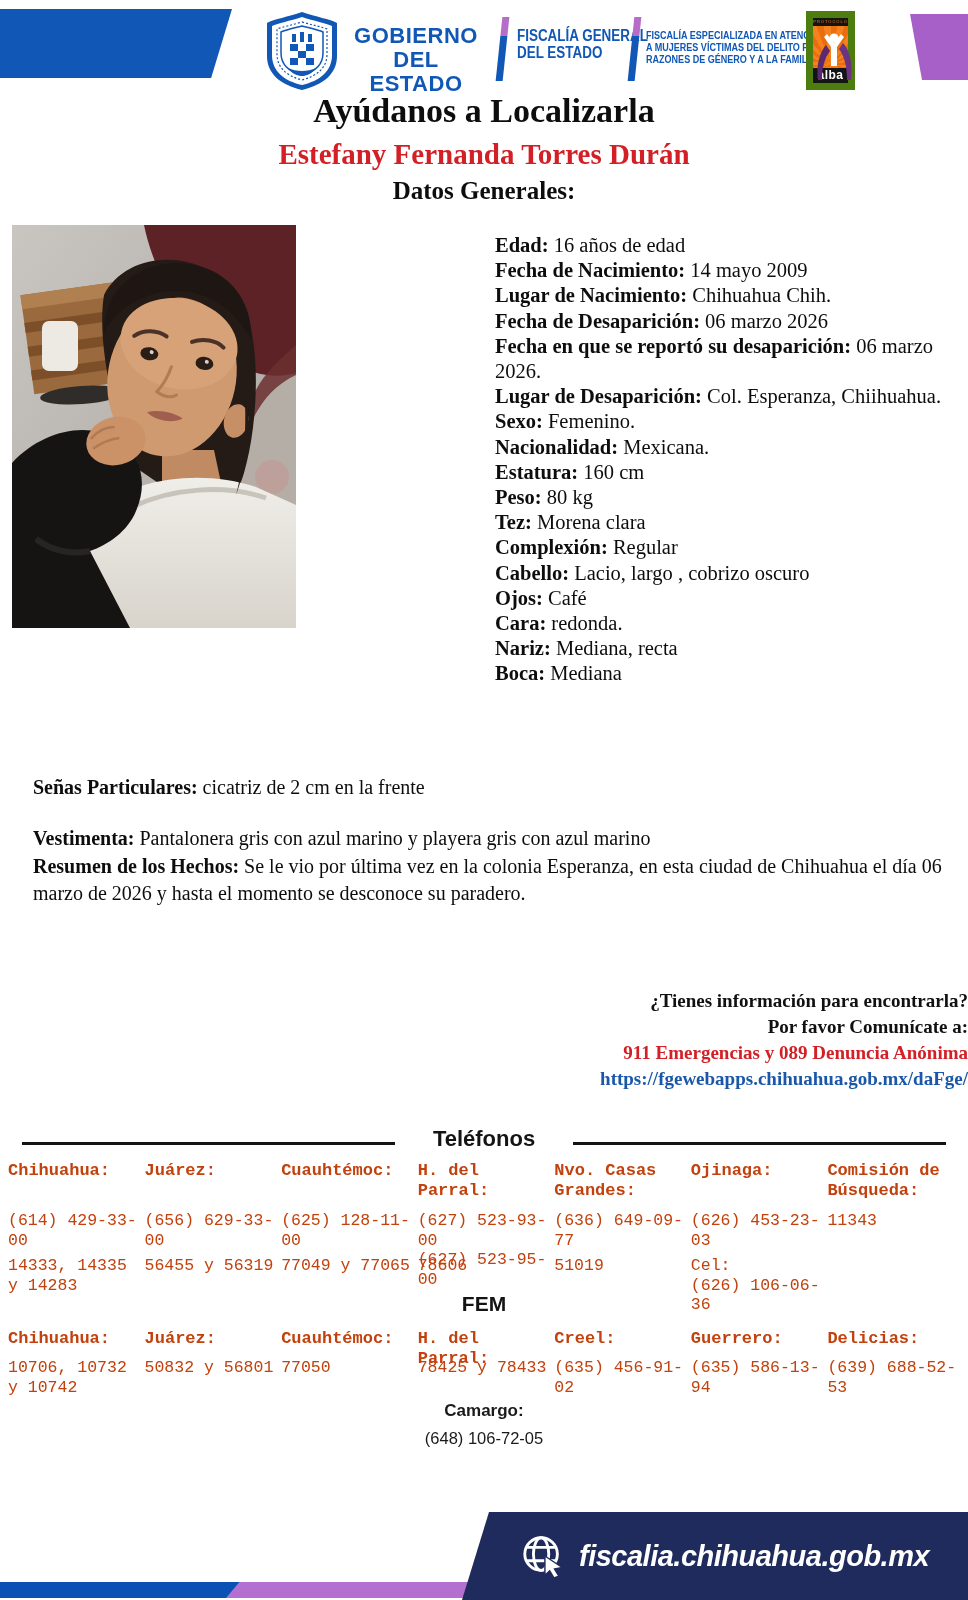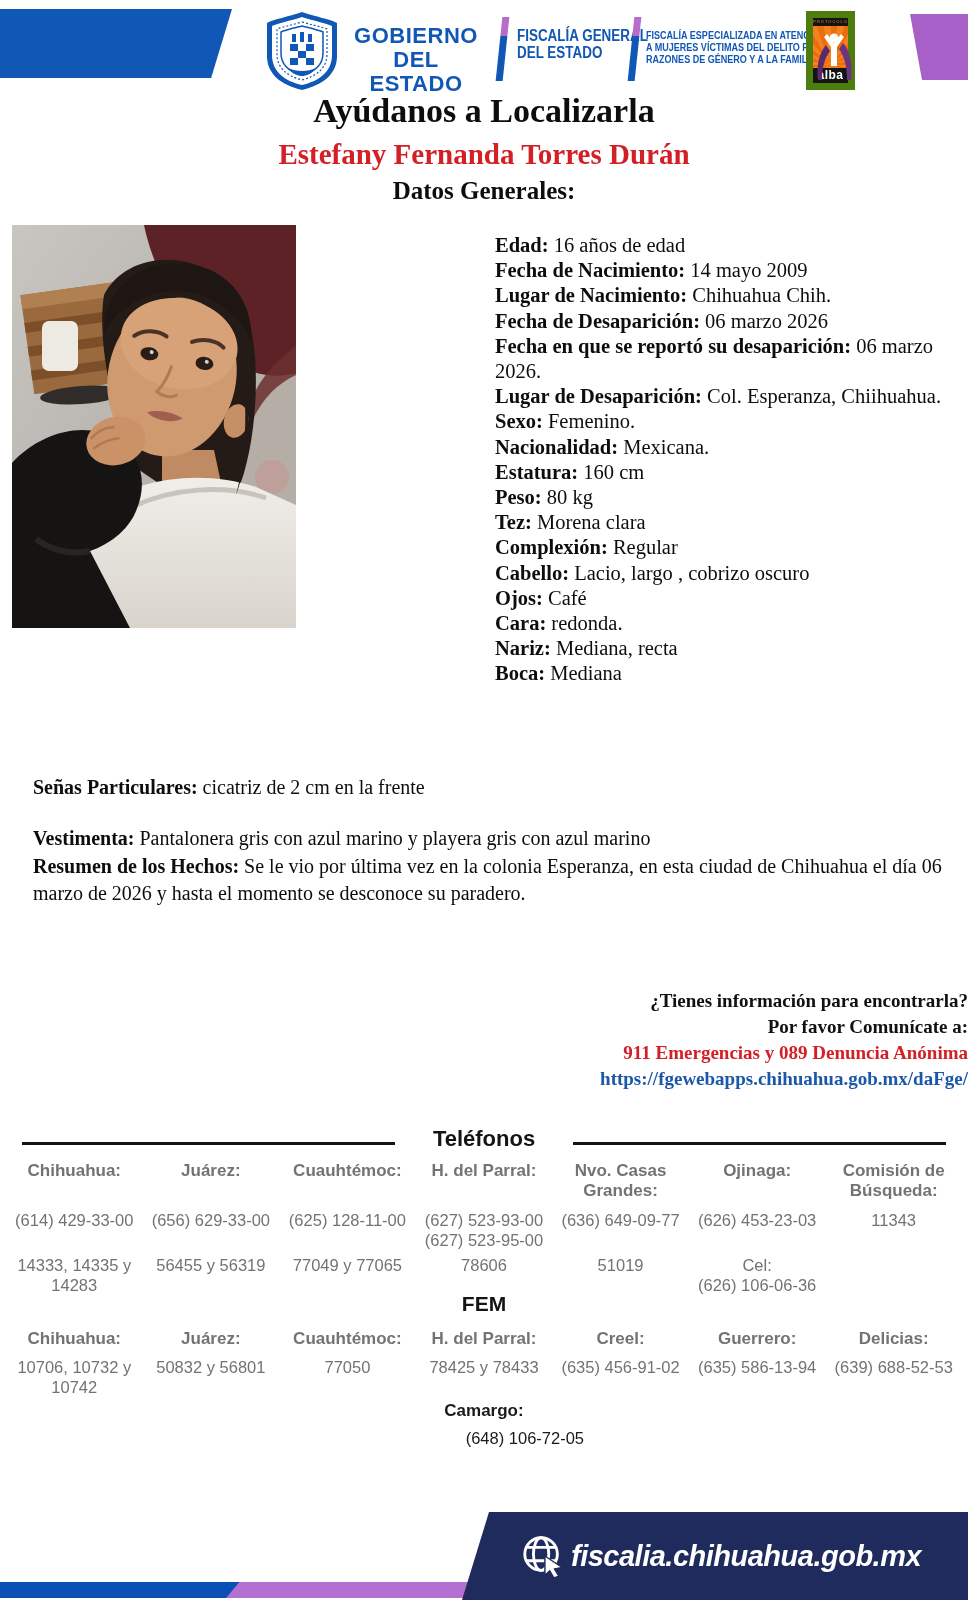--- a/index.html
+++ b/index.html
@@ -63,43 +63,43 @@
   .c-red  { color:#d32026; }
   .c-blue { color:#1b57a8; cursor:pointer; }
 
   
   .tel-title-row { position:absolute; left:0; top:1122px; width:968px; height:30px;
     display:flex; align-items:flex-end; padding:0 22px; gap:38px; }
   .rule { flex:1; height:3px; background:#141414; margin-bottom:7px; }
   .tel-title { font-family:"Liberation Sans",sans-serif; font-weight:bold; font-size:22px; color:#141414; }
   .grid7 { position:absolute; left:8px; width:952px; display:grid;
     grid-template-columns:repeat(7,1fr); column-gap:4px;
-    font-family:Liberation Sans, sans-serif; text-align:center; color:#737373; }
+    font-family:Liberation Mono, monospace; color:#c2410c; }
   .hdr-row  { font-weight:bold; font-size:17px; line-height:19.5px; }
   .num-row  { font-size:16.5px; line-height:19.5px; white-space:pre-line; }
   .tel-headers { top:1161px; }
   .tel-row1    { top:1211px; }
   .tel-row2    { top:1256px; }
   .fem-title { position:absolute; left:0; top:1292px; width:968px; text-align:center;
     font-family:"Liberation Sans",sans-serif; font-weight:bold; font-size:21px; color:#141414; }
   .fem-headers { top:1329px; }
   .fem-row     { top:1358px; }
   .camargo-label { position:absolute; left:384px; top:1401px; width:200px; text-align:center;
     font-family:"Liberation Sans",sans-serif; font-weight:bold; font-size:17px; color:#1a1a1a; }
-  .camargo-value { position:absolute; left:384px; top:1429px; width:200px; text-align:right;
+  .camargo-value { position:absolute; left:384px; top:1429px; width:200px; text-align:center;
     font-family:"Liberation Sans",sans-serif; font-size:16.5px; color:#1a1a1a; }
 
   
   .strip-blue { position:absolute; left:0; top:1582px; width:248px; height:16px; background:#0b50b4;
     clip-path:polygon(0 0,100% 0,94% 100%,0 100%); }
   .strip-purple { position:absolute; left:226px; top:1582px; width:268px; height:16px; background:#b470d0;
     clip-path:polygon(5% 0,100% 0,100% 100%,0 100%); }
   .footer-navy { position:absolute; left:462px; top:1512px; width:506px; height:88px;
     background:#1e2b5c; clip-path:polygon(27px 0,100% 0,100% 100%,0 100%); z-index:2;
-    display:flex; align-items:center; padding-left:58px; gap:5px; }
+    display:flex; align-items:center; padding-left:58px; gap:13px; }
   .furl { font-family:"Liberation Sans",sans-serif; font-weight:bold; font-style:italic;
     font-size:29px; color:#fff; letter-spacing:-.5px; }
 </style>
 </head>
 <body>
 
 <div class="page">
 
   <div class="hdr">
     <div class="hdr-blue"></div>

